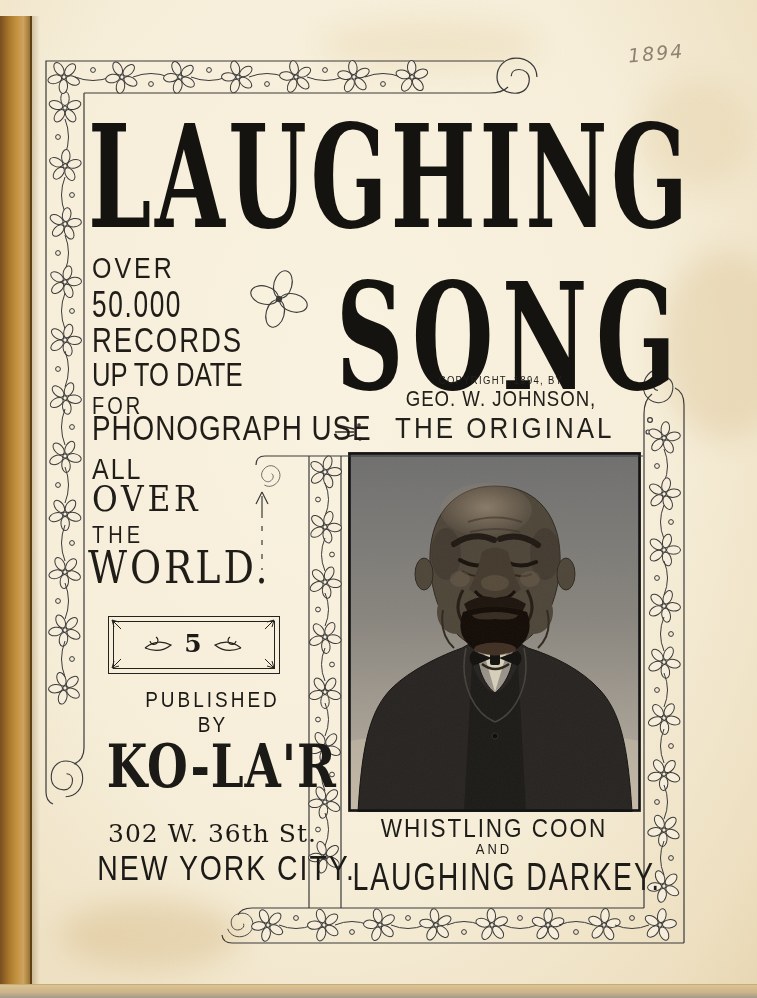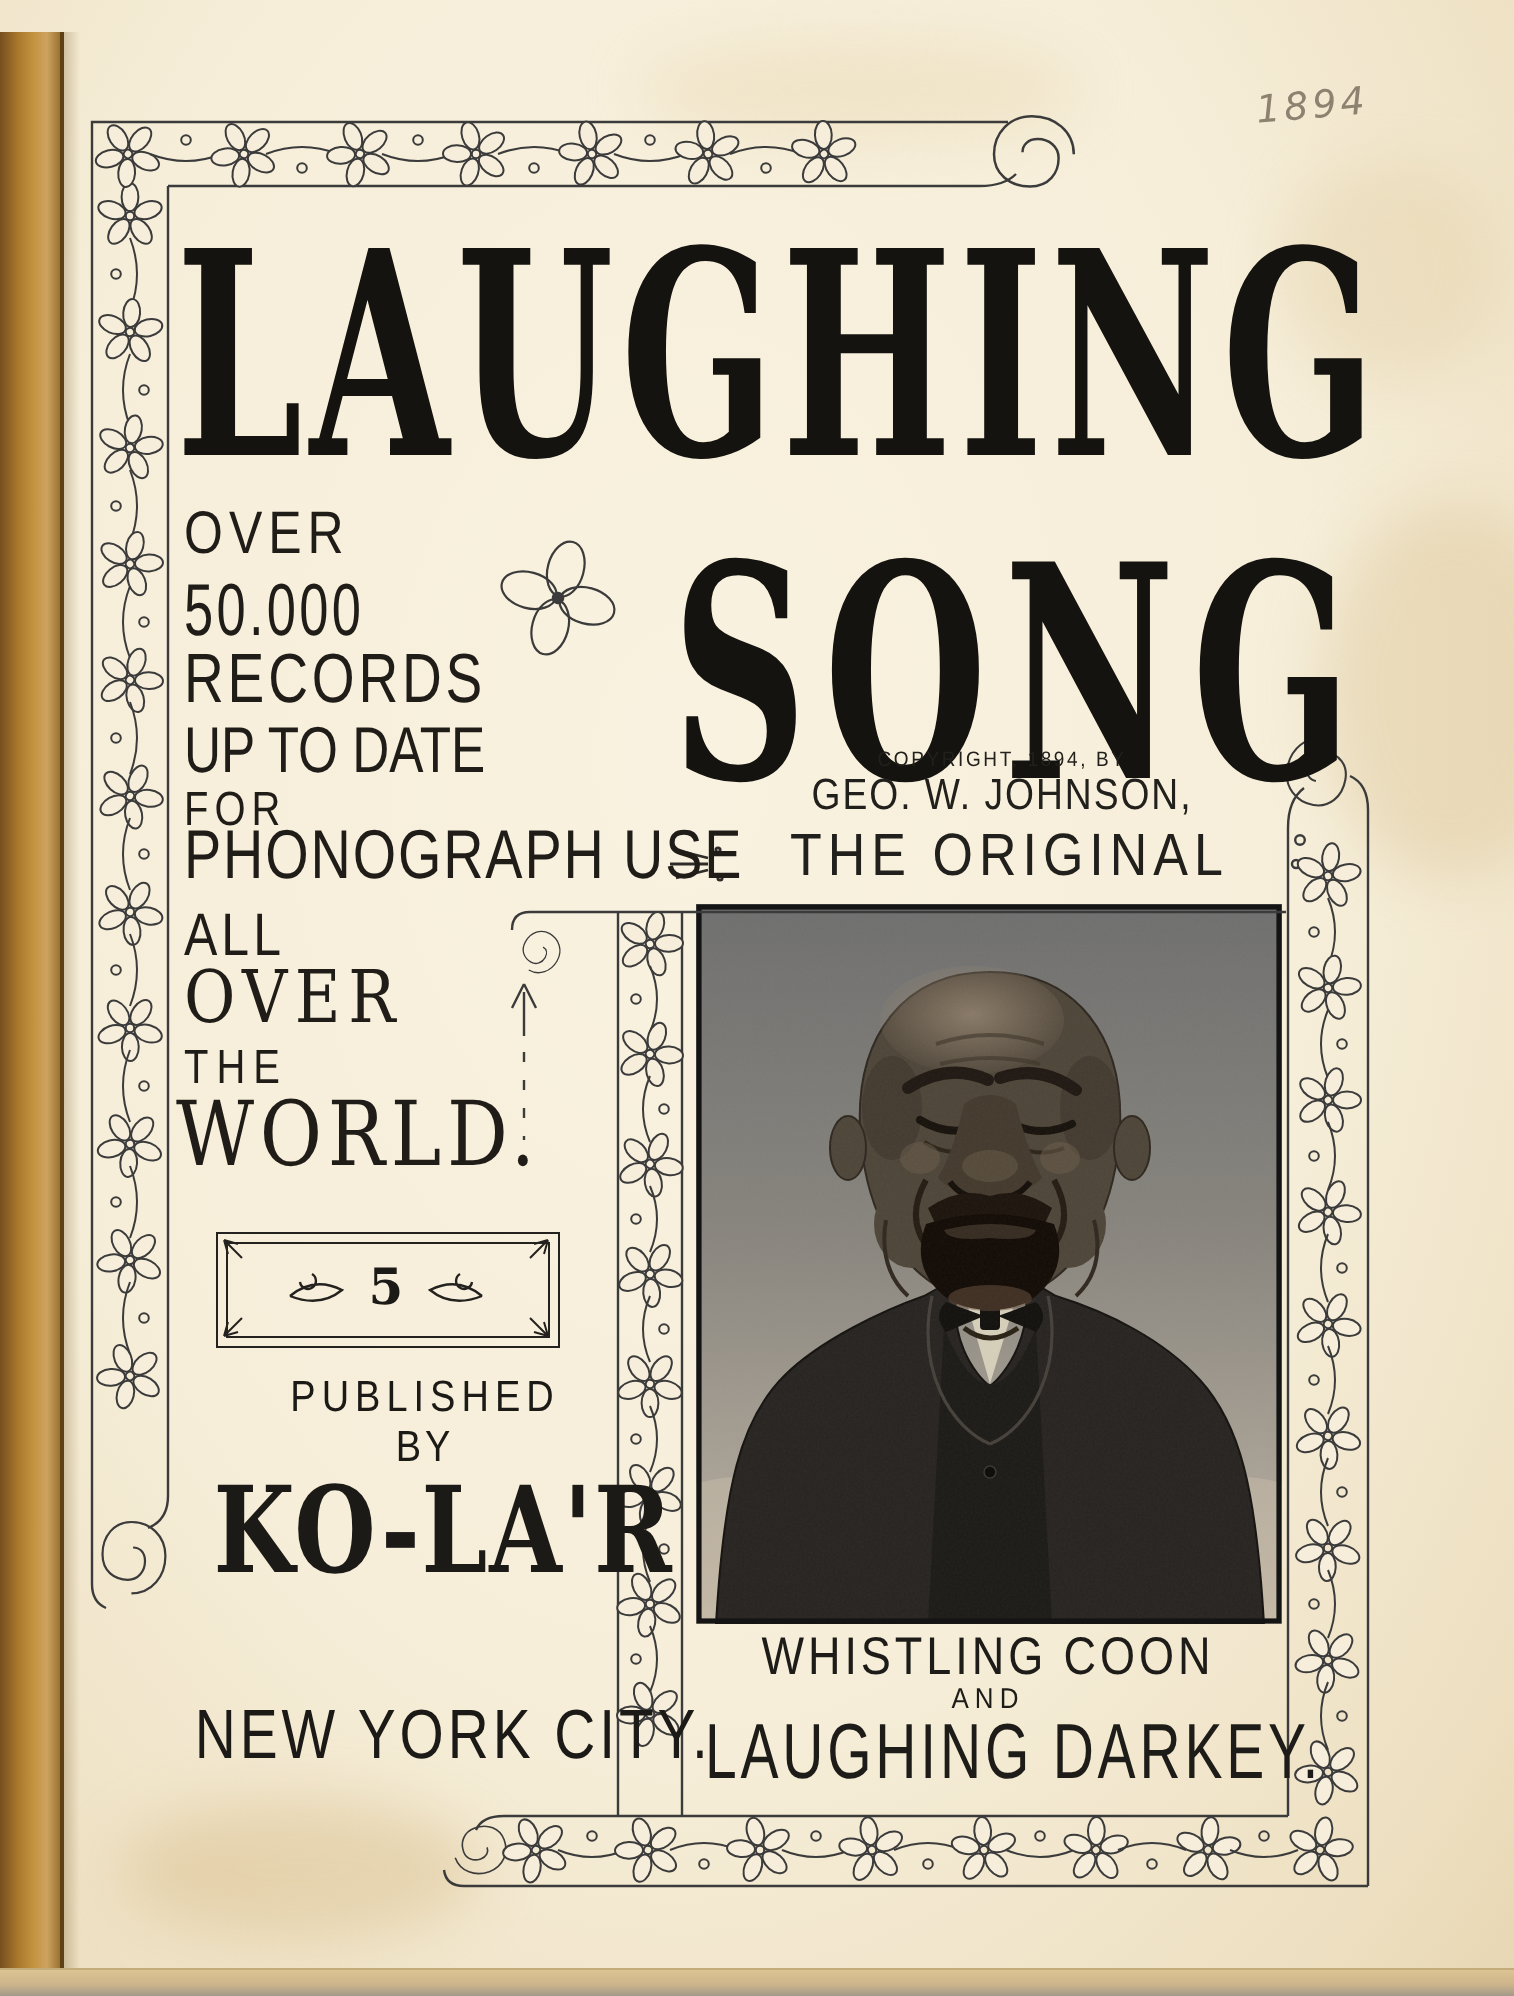--- a/index.html
+++ b/index.html
@@ -303,20 +303,21 @@
   <div class="txt cp cp3">THE ORIGINAL</div>
 
   <div class="abs pbox">
     <div class="pbox-in"></div>
   </div>
   <div class="txt pval">5</div>
 
   <div class="txt pub pb1">PUBLISHED</div>
   <div class="txt pub pb2">BY</div>
   <div class="txt pub pb3">KO-LA'R</div>
+  <div class="txt pub pb4">302 W. 36th St.</div>
   <div class="txt pub pb5">NEW YORK CITY.</div>
 
   <div class="abs photo">
     <svg width="293" height="360" viewBox="0 0 293 360">
       <defs>
         <linearGradient id="pbg" x1="0" y1="0" x2="0" y2="1">
           <stop offset="0" stop-color="#6e6e6e"></stop>
             <stop offset=".45" stop-color="#87847d"></stop>
           <stop offset=".8" stop-color="#aaa296"></stop>
             <stop offset="1" stop-color="#beb3a1"></stop>

